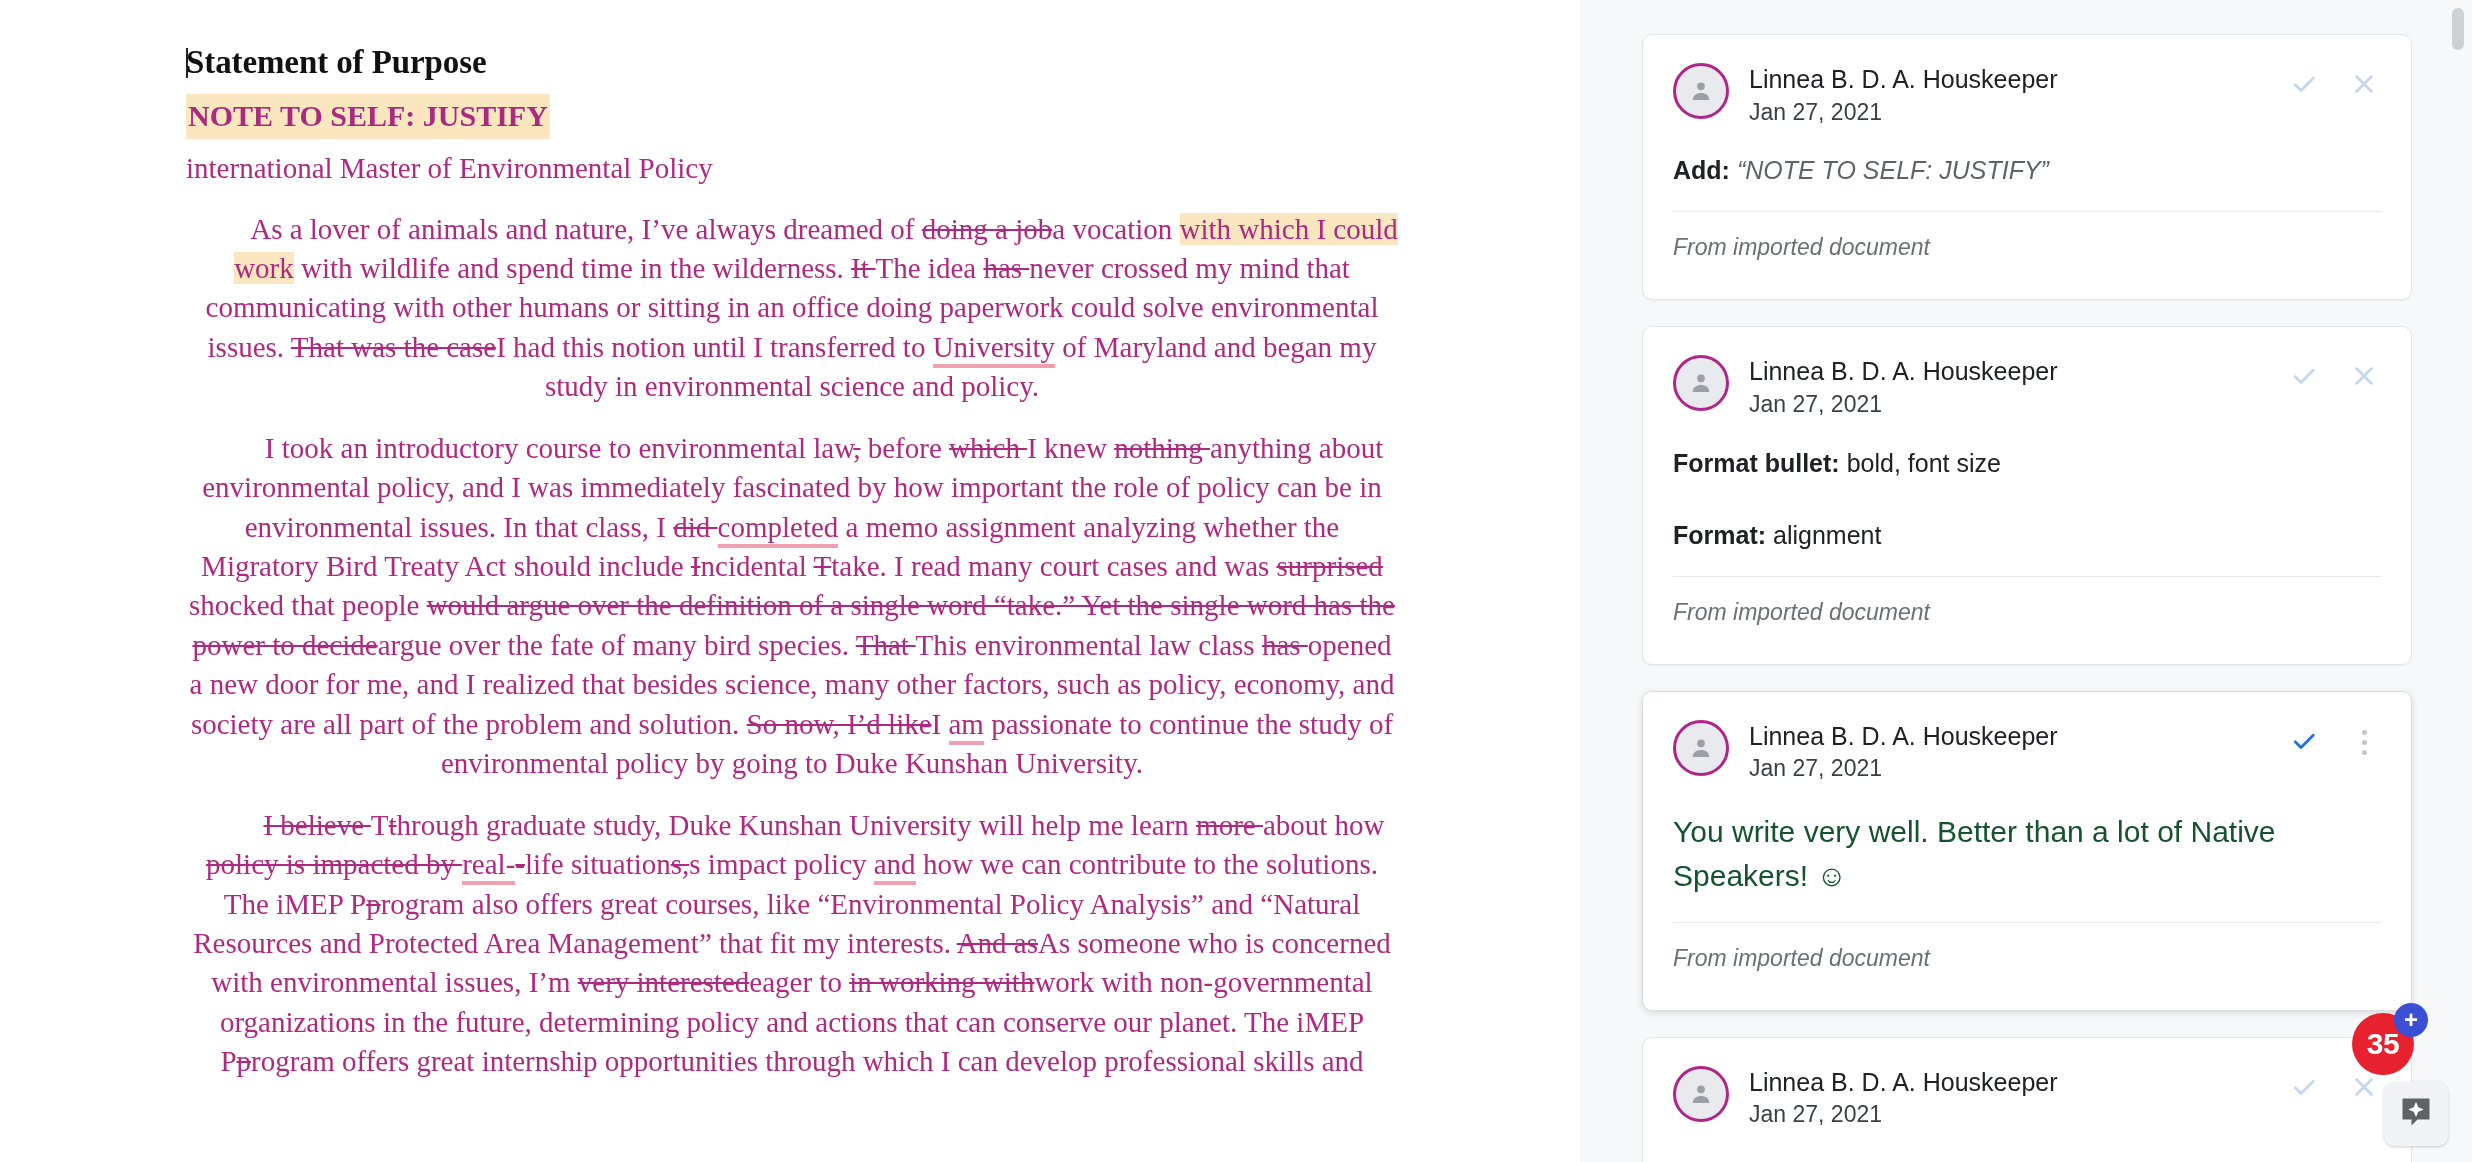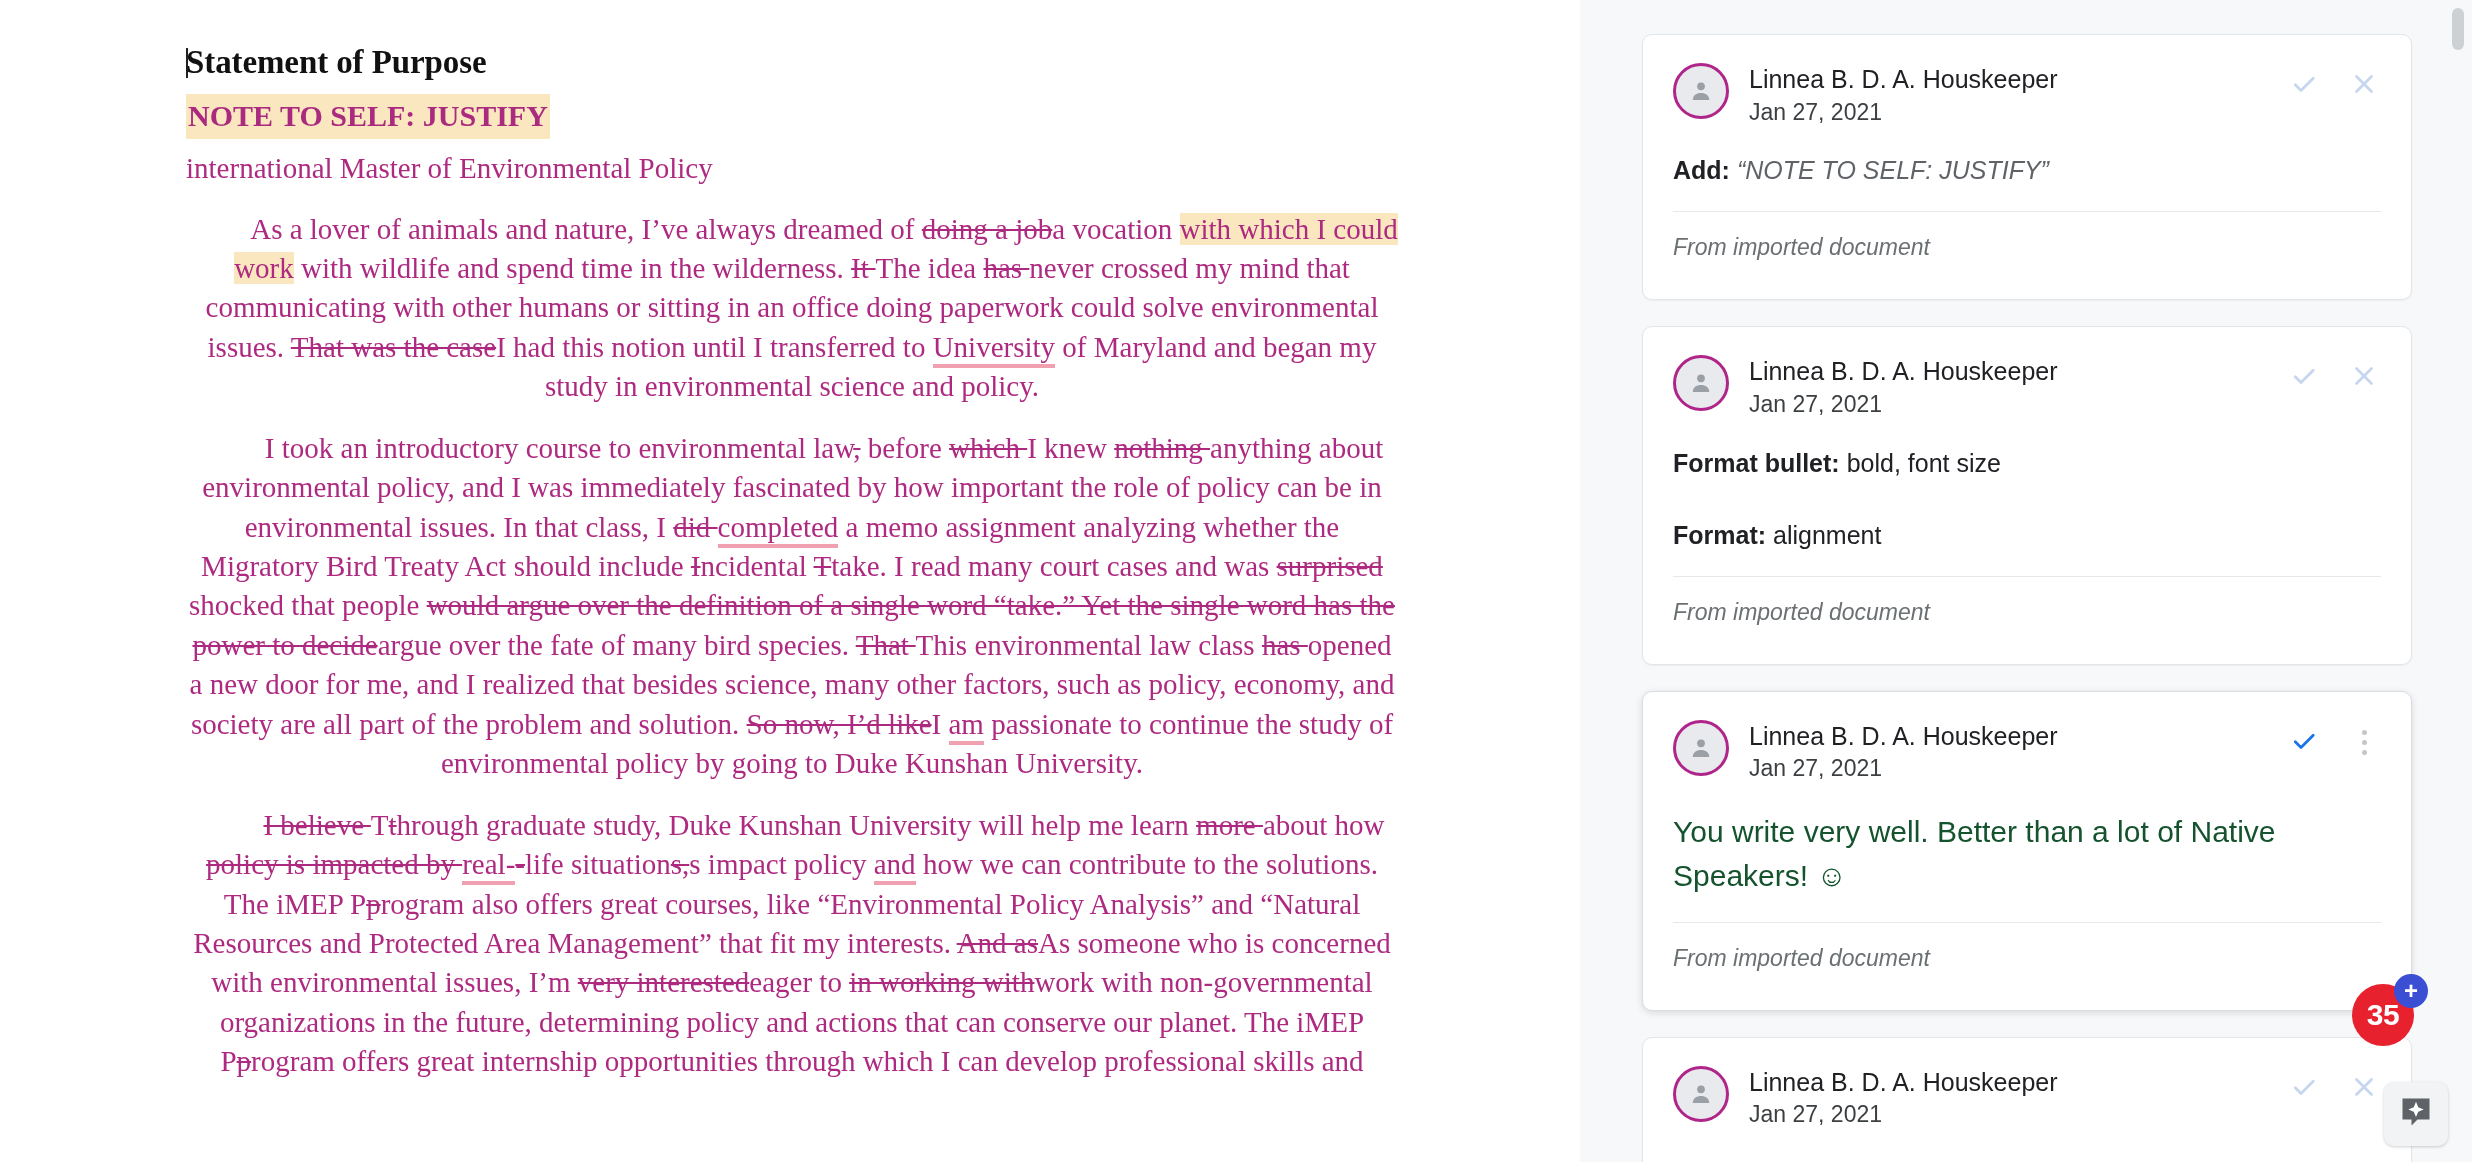--- a/index.html
+++ b/index.html
@@ -252,21 +252,21 @@
     display: flex;
     align-items: center;
     justify-content: center;
     box-shadow: 0 1px 3px rgba(60,64,67,0.25);
     cursor: pointer;
   }
 
   .badge-wrap {
     position: absolute;
     right: 46px;
-    bottom: 110px;
+    bottom: 81px;
     width: 74px;
     height: 74px;
   }
   .badge-count {
     position: absolute;
     left: 0; top: 6px;
     width: 62px; height: 62px;
     border-radius: 50%;
     background: #e8212f;
     color: #ffffff;

